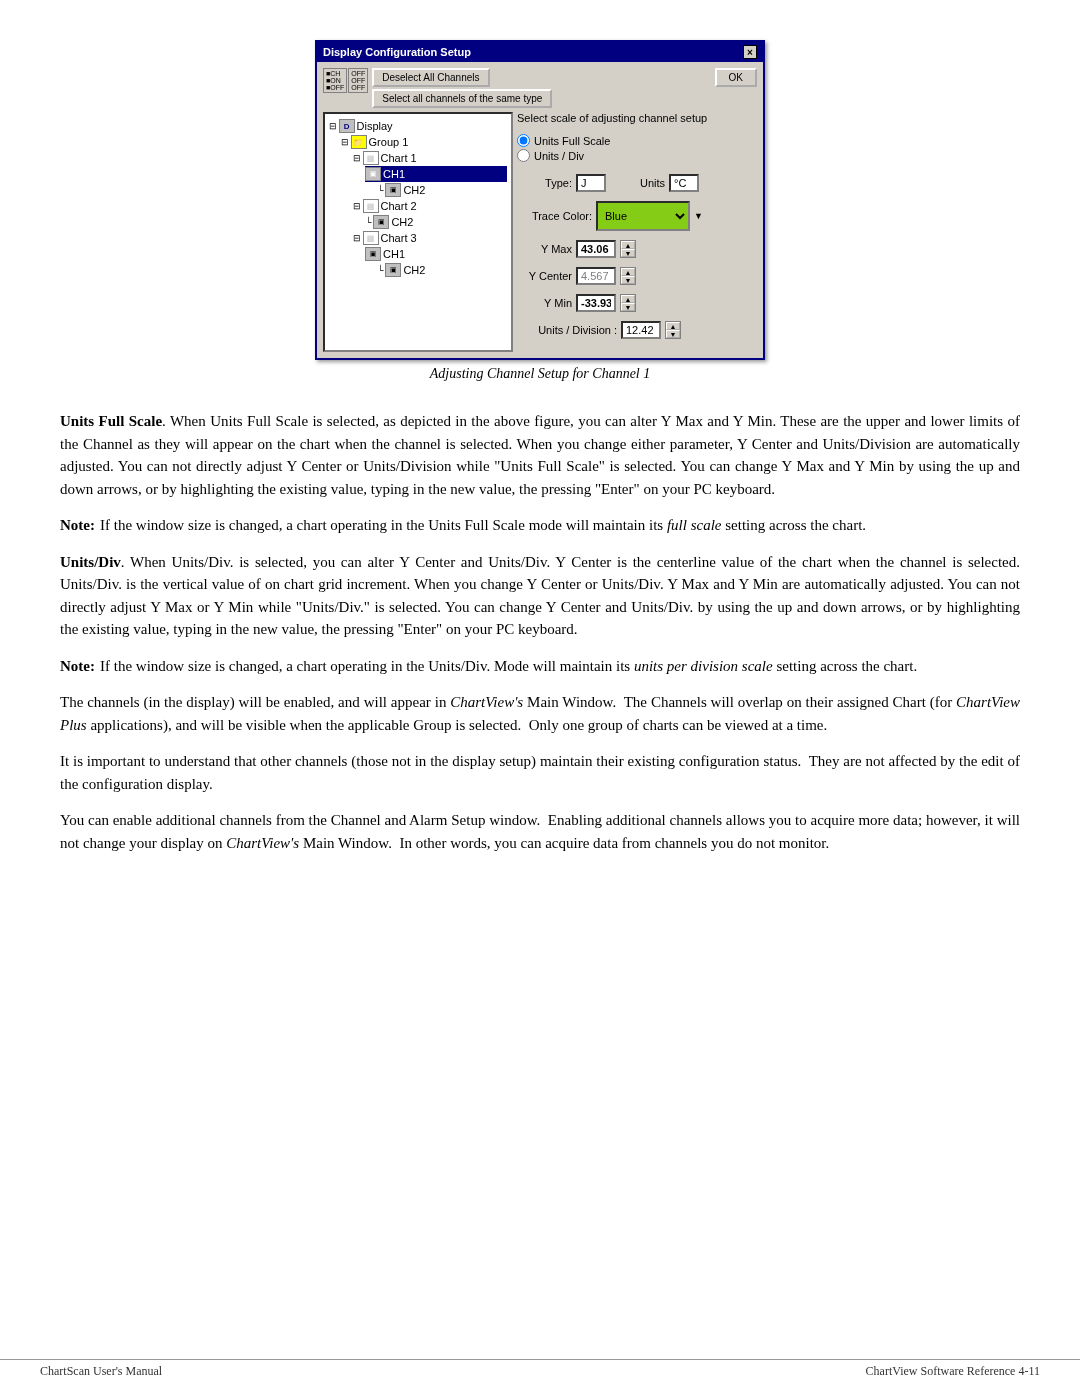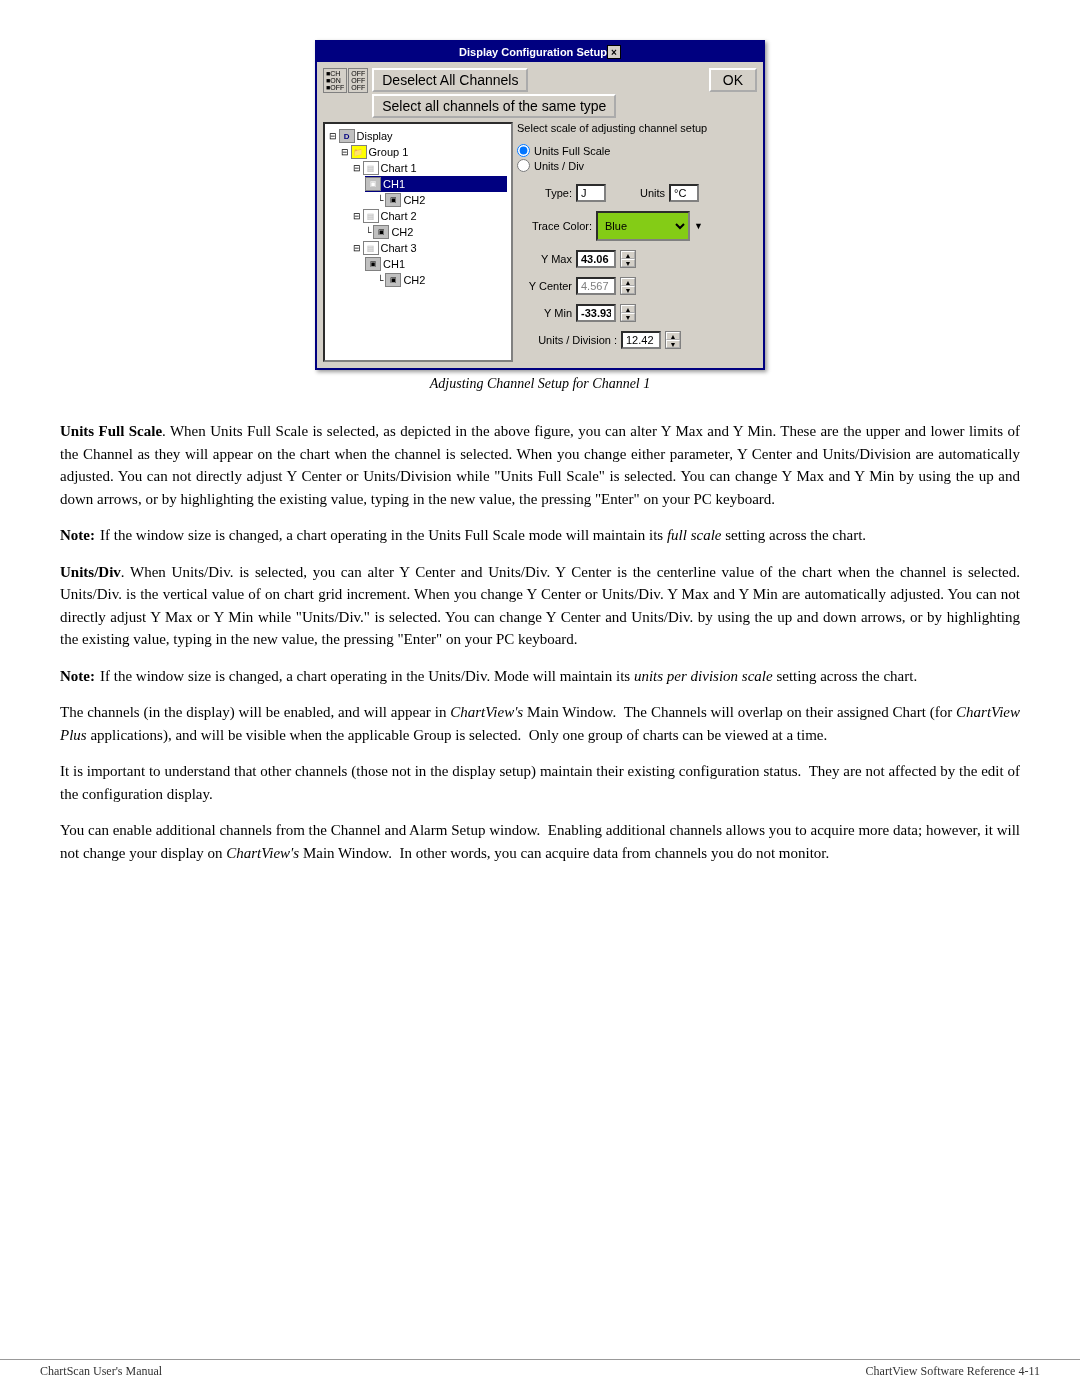--- a/index.html
+++ b/index.html
@@ -48,21 +48,21 @@
       font-family: Arial, sans-serif;
       font-size: 11px;
       box-shadow: 2px 2px 4px rgba(0,0,0,0.4);
     }
 
     .dialog-titlebar {
       background: #000080;
       color: #fff;
       padding: 3px 6px;
       display: flex;
-      justify-content: center;
+      justify-content: space-between;
       align-items: center;
       font-size: 11px;
       font-weight: bold;
     }
 
     .dialog-close {
       background: #d4d0c8;
       border: 1px solid #000;
       color: #000;
       width: 14px;
@@ -170,21 +170,21 @@
       padding: 1px 2px;
       cursor: pointer;
       white-space: nowrap;
       font-family: Arial, sans-serif;
     }
 
     .btn {
       background: #d4d0c8;
       border: 2px outset #fff;
       padding: 2px 8px;
-      font-size: 14px;
+      font-size: 10px;
       font-family: Arial, sans-serif;
       cursor: pointer;
       white-space: nowrap;
     }
 
     .btn-ok {
       padding: 2px 12px;
       align-self: flex-start;
     }
 

